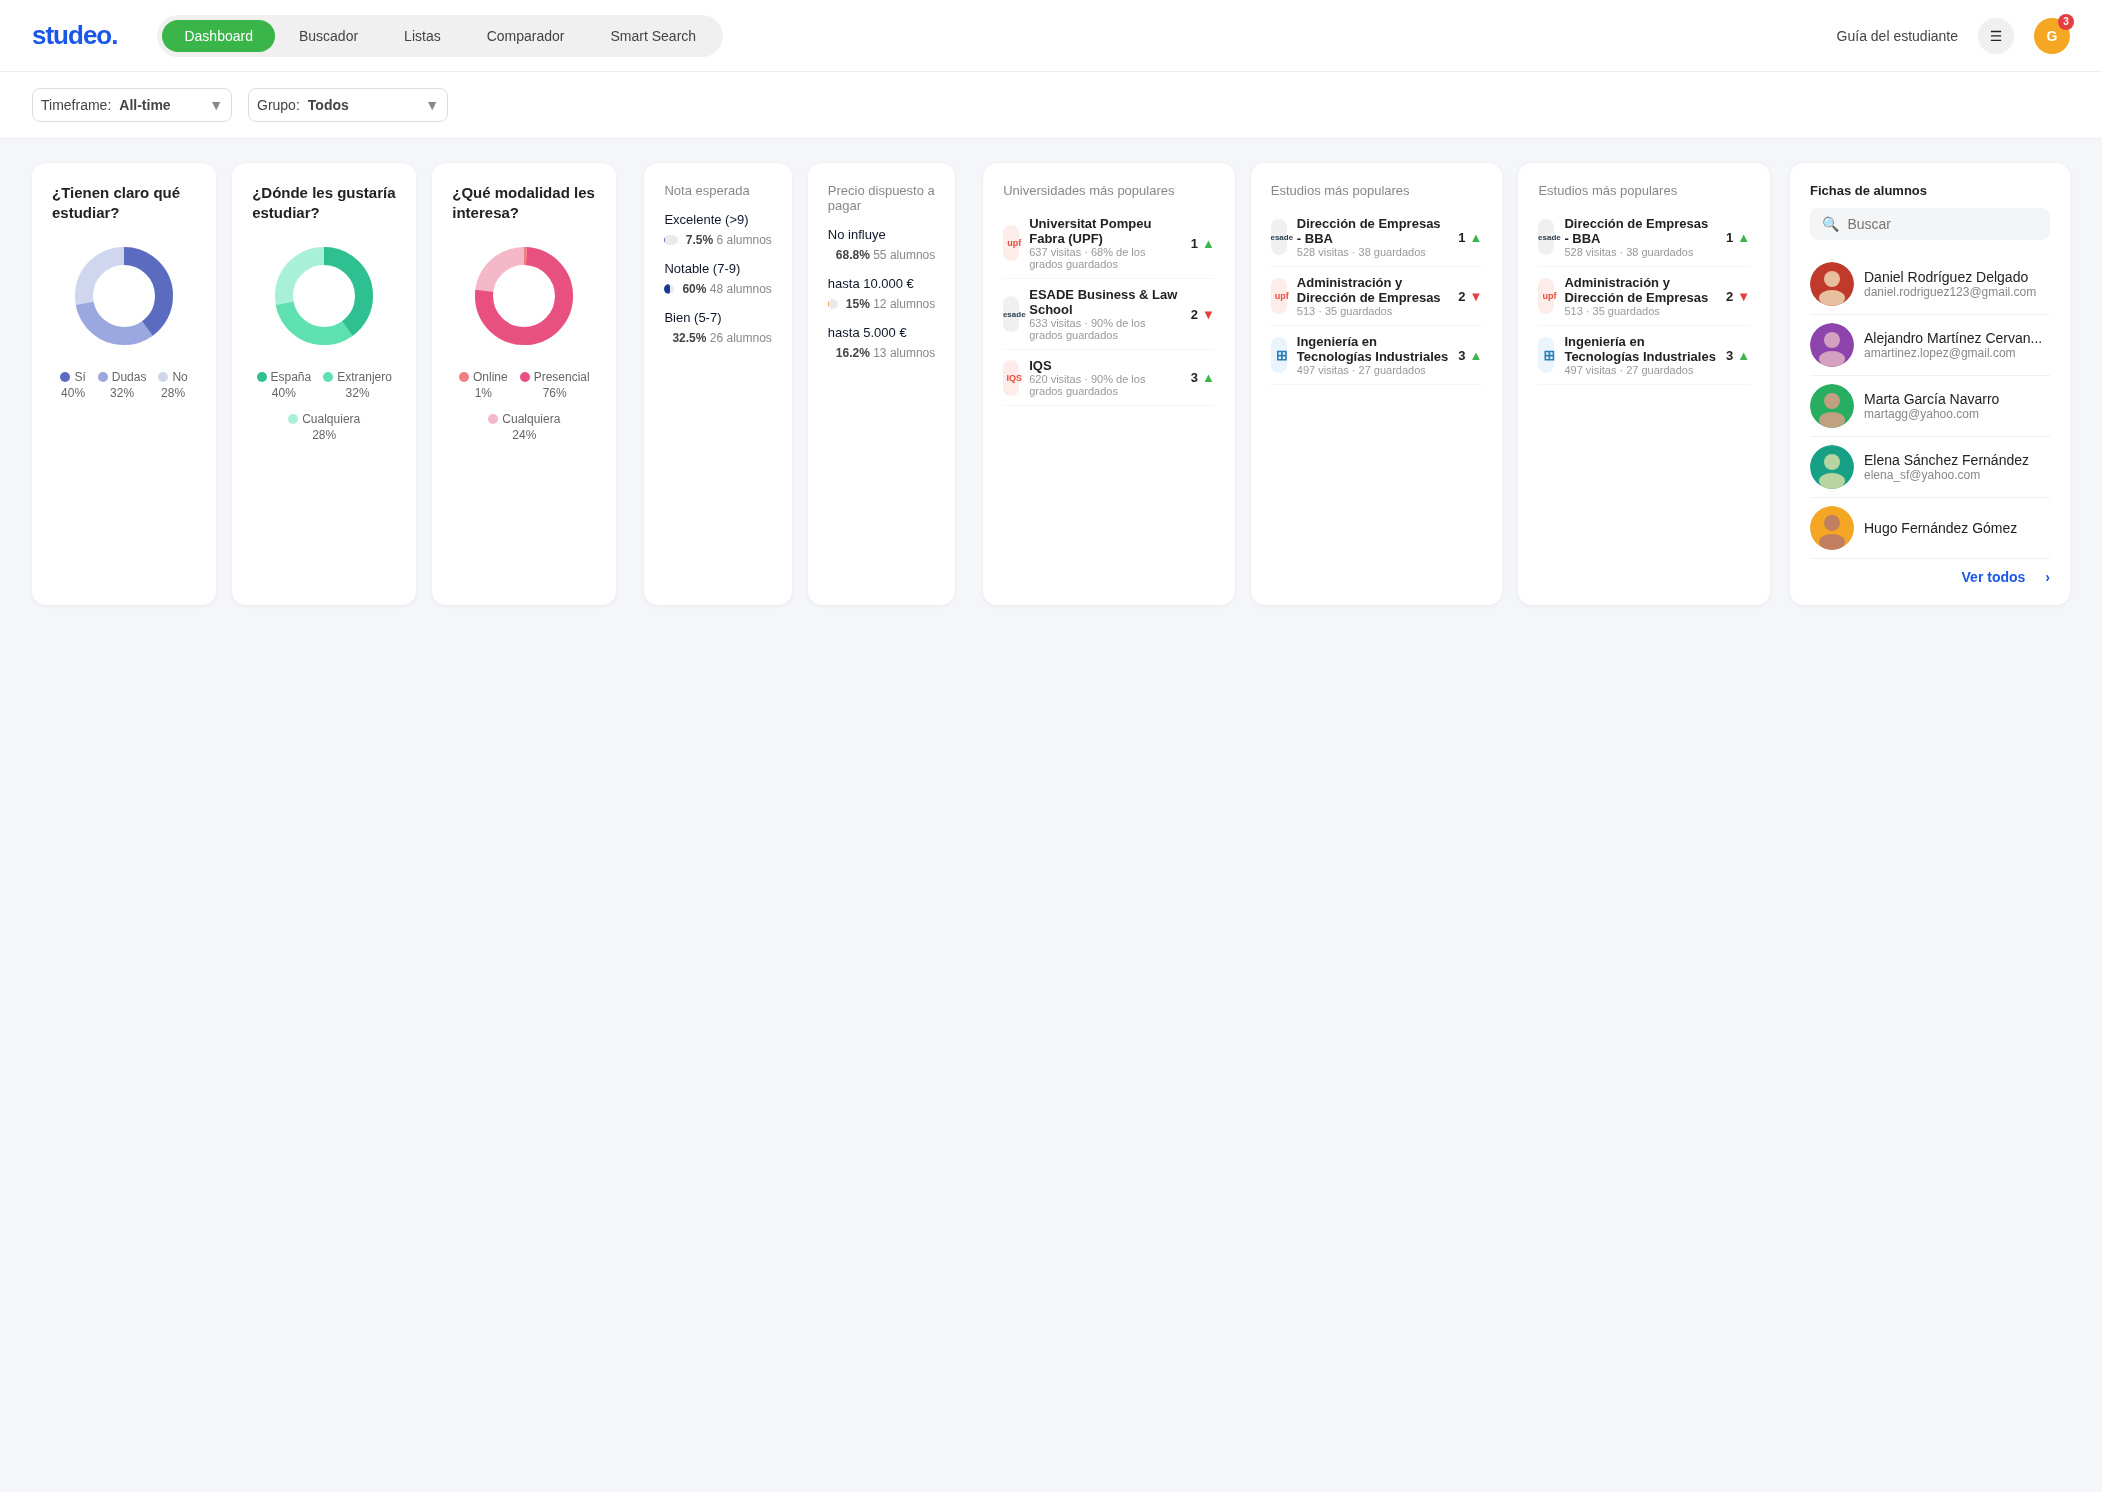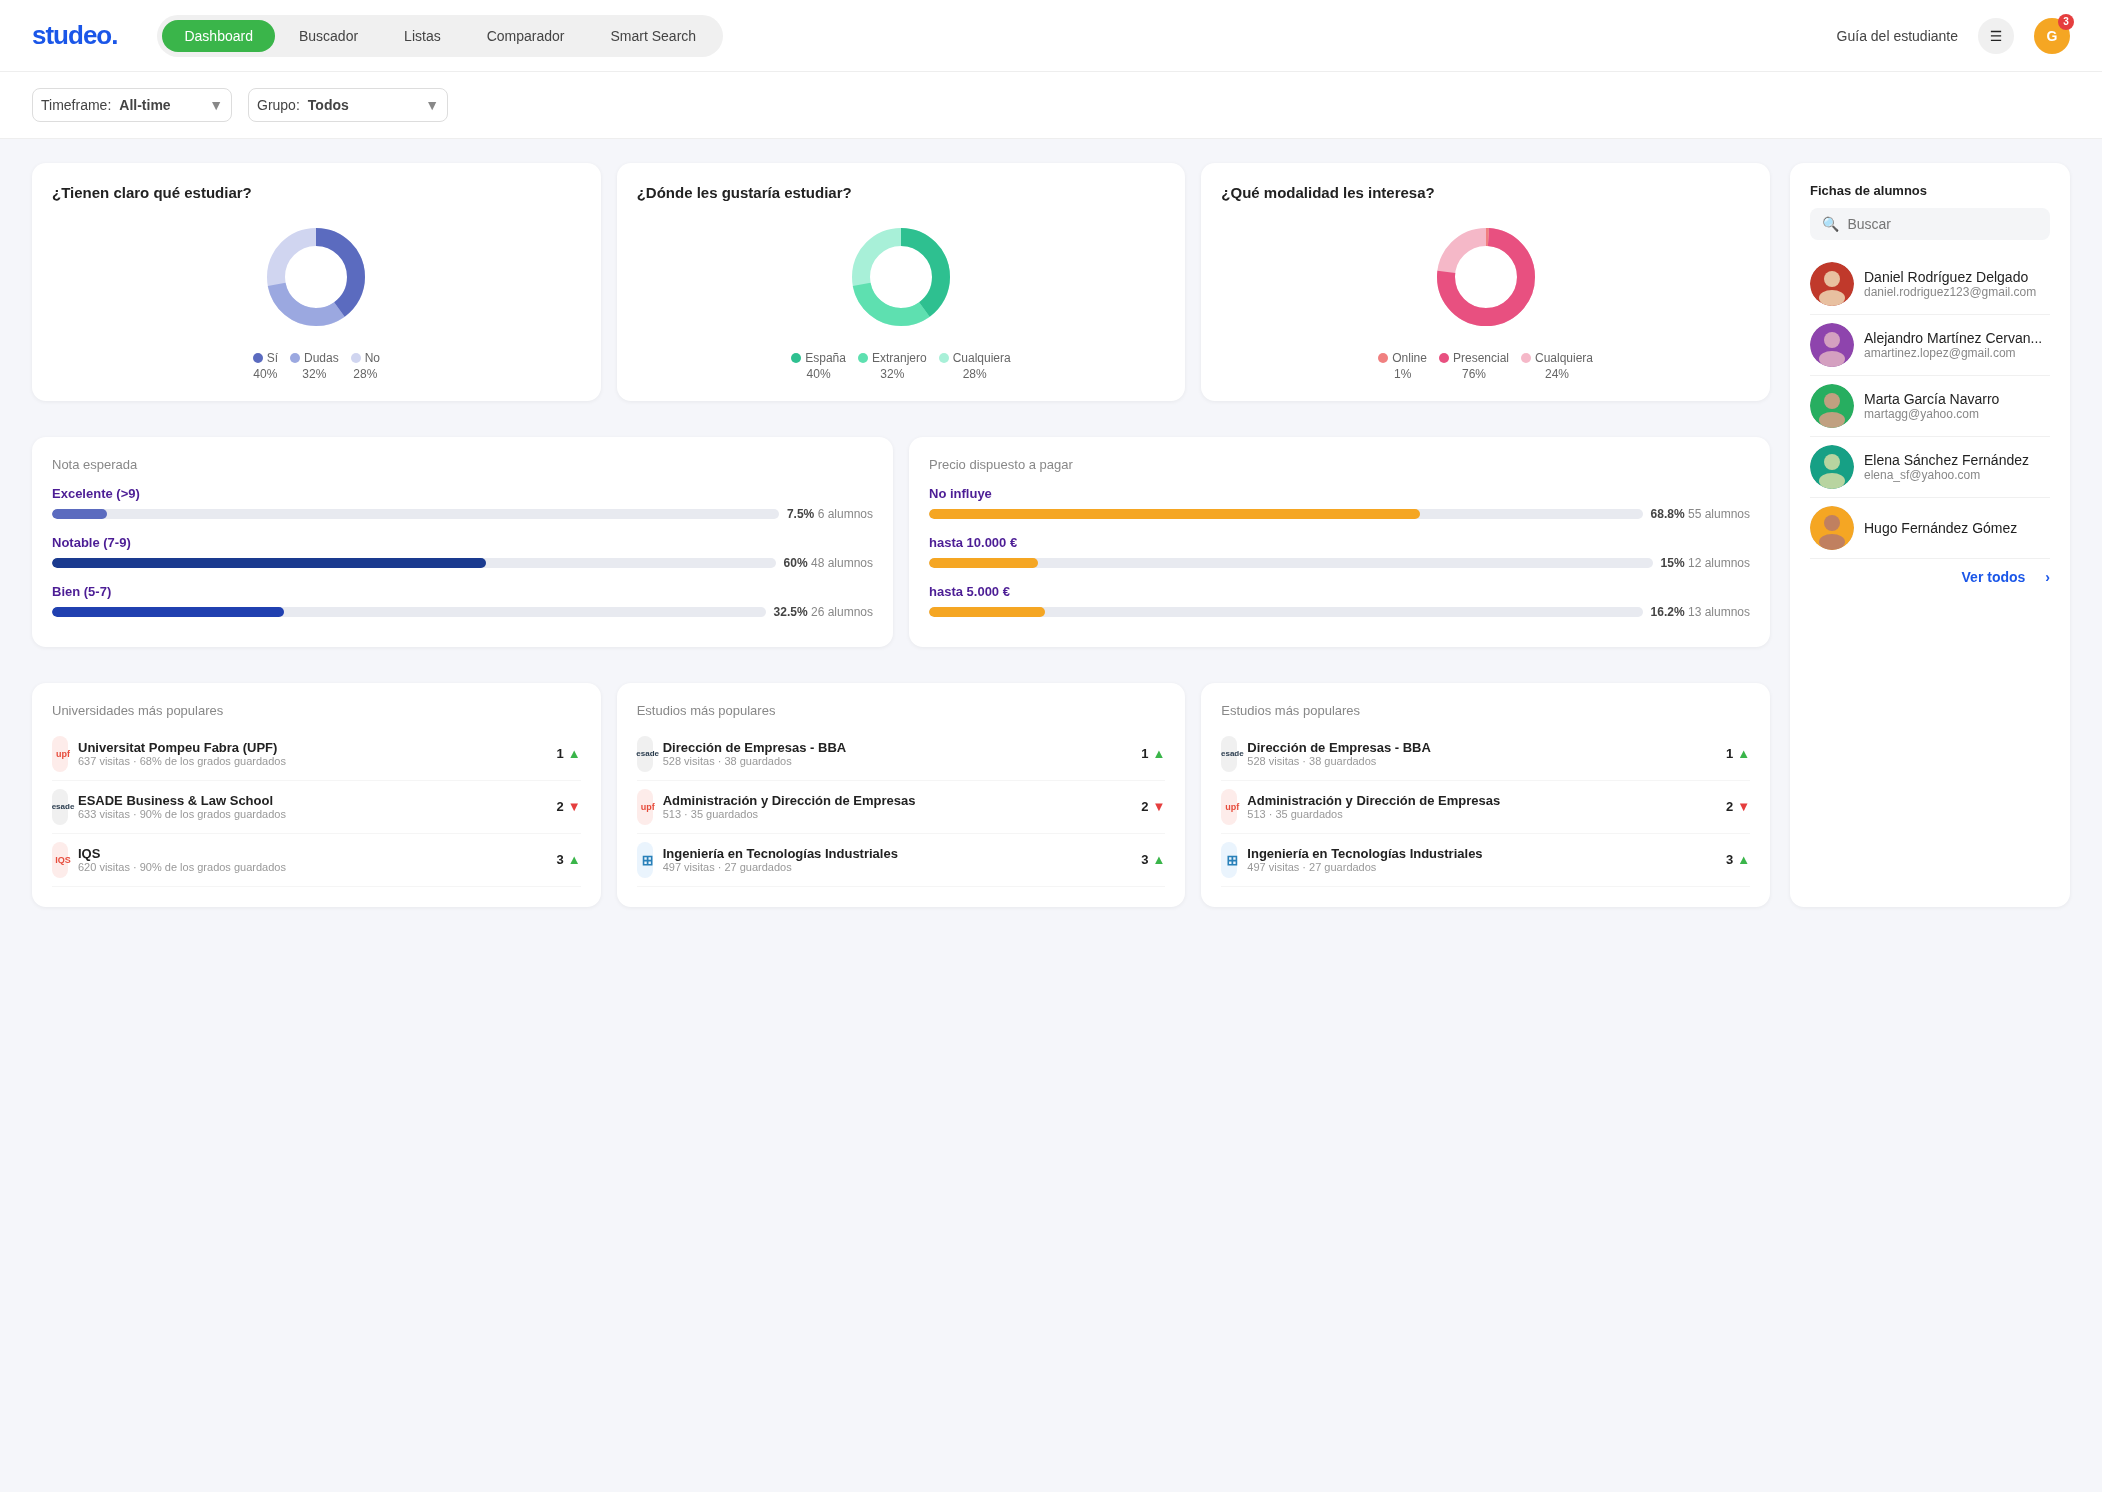--- a/index.html
+++ b/index.html
@@ -17,39 +17,39 @@
     .avatar-btn { width: 36px; height: 36px; border-radius: 50%; background: #f5a623; color: #fff; display: flex; align-items: center; justify-content: center; font-weight: 700; font-size: 14px; position: relative; cursor: pointer; }
     .badge { position: absolute; top: -4px; right: -4px; background: #e53e3e; color: #fff; border-radius: 50%; width: 16px; height: 16px; font-size: 10px; display: flex; align-items: center; justify-content: center; font-weight: 700; }
 
     
     .filters { background: #fff; padding: 16px 32px; display: flex; gap: 16px; border-bottom: 1px solid #eee; }
     .filter-select { display: flex; align-items: center; gap: 8px; border: 1px solid #ddd; border-radius: 8px; padding: 8px 8px; background: #fff; cursor: pointer; font-size: 14px; color: #444; min-width: 200px; }
     .filter-select .arrow { margin-left: auto; color: #888; }
 
     
     .main { padding: 24px 32px; display: grid; grid-template-columns: 1fr 280px; gap: 20px; }
-    .left-col { display: flex; flex-direction: column; gap: 36px; }
+    .left-col { display: flex; flex-direction: row; gap: 28px; }
 
     
     .charts-row { display: grid; grid-template-columns: 1fr 1fr 1fr; gap: 16px; }
     .card { background: #fff; border-radius: 14px; padding: 20px; box-shadow: 0 1px 4px rgba(0,0,0,0.06); }
     .card-title { font-size: 15px; font-weight: 600; color: #222; margin-bottom: 14px; line-height: 1.3; }
 
     
     .donut-container { display: flex; justify-content: center; margin-bottom: 14px; }
     .legend { display: flex; gap: 12px; flex-wrap: wrap; justify-content: center; }
     .legend-item { display: flex; flex-direction: column; align-items: center; gap: 2px; }
     .legend-dot-row { display: flex; align-items: center; gap: 4px; font-size: 12px; color: #666; }
     .legend-dot { width: 10px; height: 10px; border-radius: 50%; }
     .legend-pct { font-size: 12px; color: #666; font-weight: 500; }
 
     
     .stats-row { display: grid; grid-template-columns: 1fr 1fr; gap: 16px; }
     .bar-section { }
-    .bar-label { font-size: 13px; font-weight: 700; color: #4c1d95; margin-bottom: 6px; margin-top: 14px; }
+    .bar-label { font-size: 13px; font-weight: 400; color: #0f172a; margin-bottom: 6px; margin-top: 14px; }
     .bar-row { display: flex; align-items: center; gap: 8px; margin-bottom: 8px; }
     .bar-track { flex: 1; height: 10px; background: #e8eaf0; border-radius: 5px; overflow: hidden; }
     .bar-fill { height: 100%; border-radius: 5px; }
     .bar-info { font-size: 12px; color: #888; white-space: nowrap; }
     .bar-info strong { color: #444; }
 
     .section-title-sm { font-size: 13px; color: #888; margin-bottom: 10px; font-weight: 500; }
 
     
     .fichas-card { background: #fff; border-radius: 14px; padding: 20px; box-shadow: 0 1px 4px rgba(0,0,0,0.06); }

